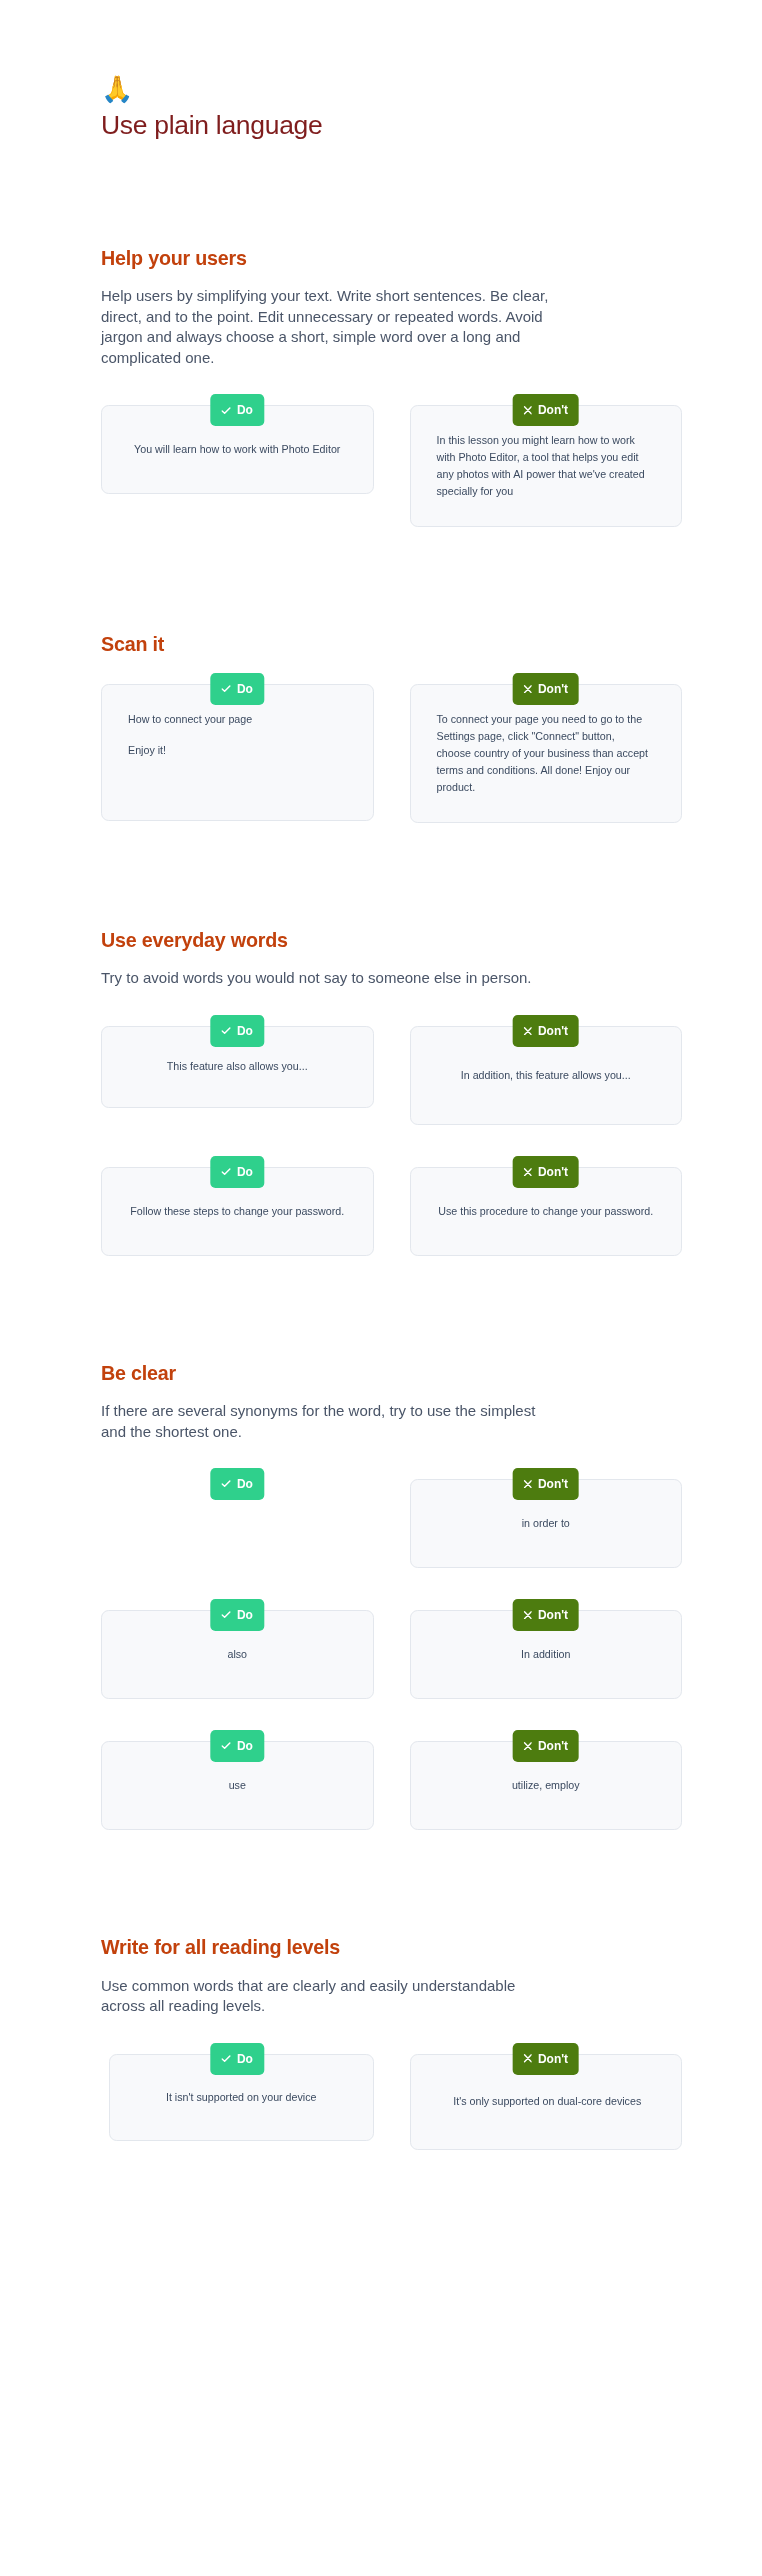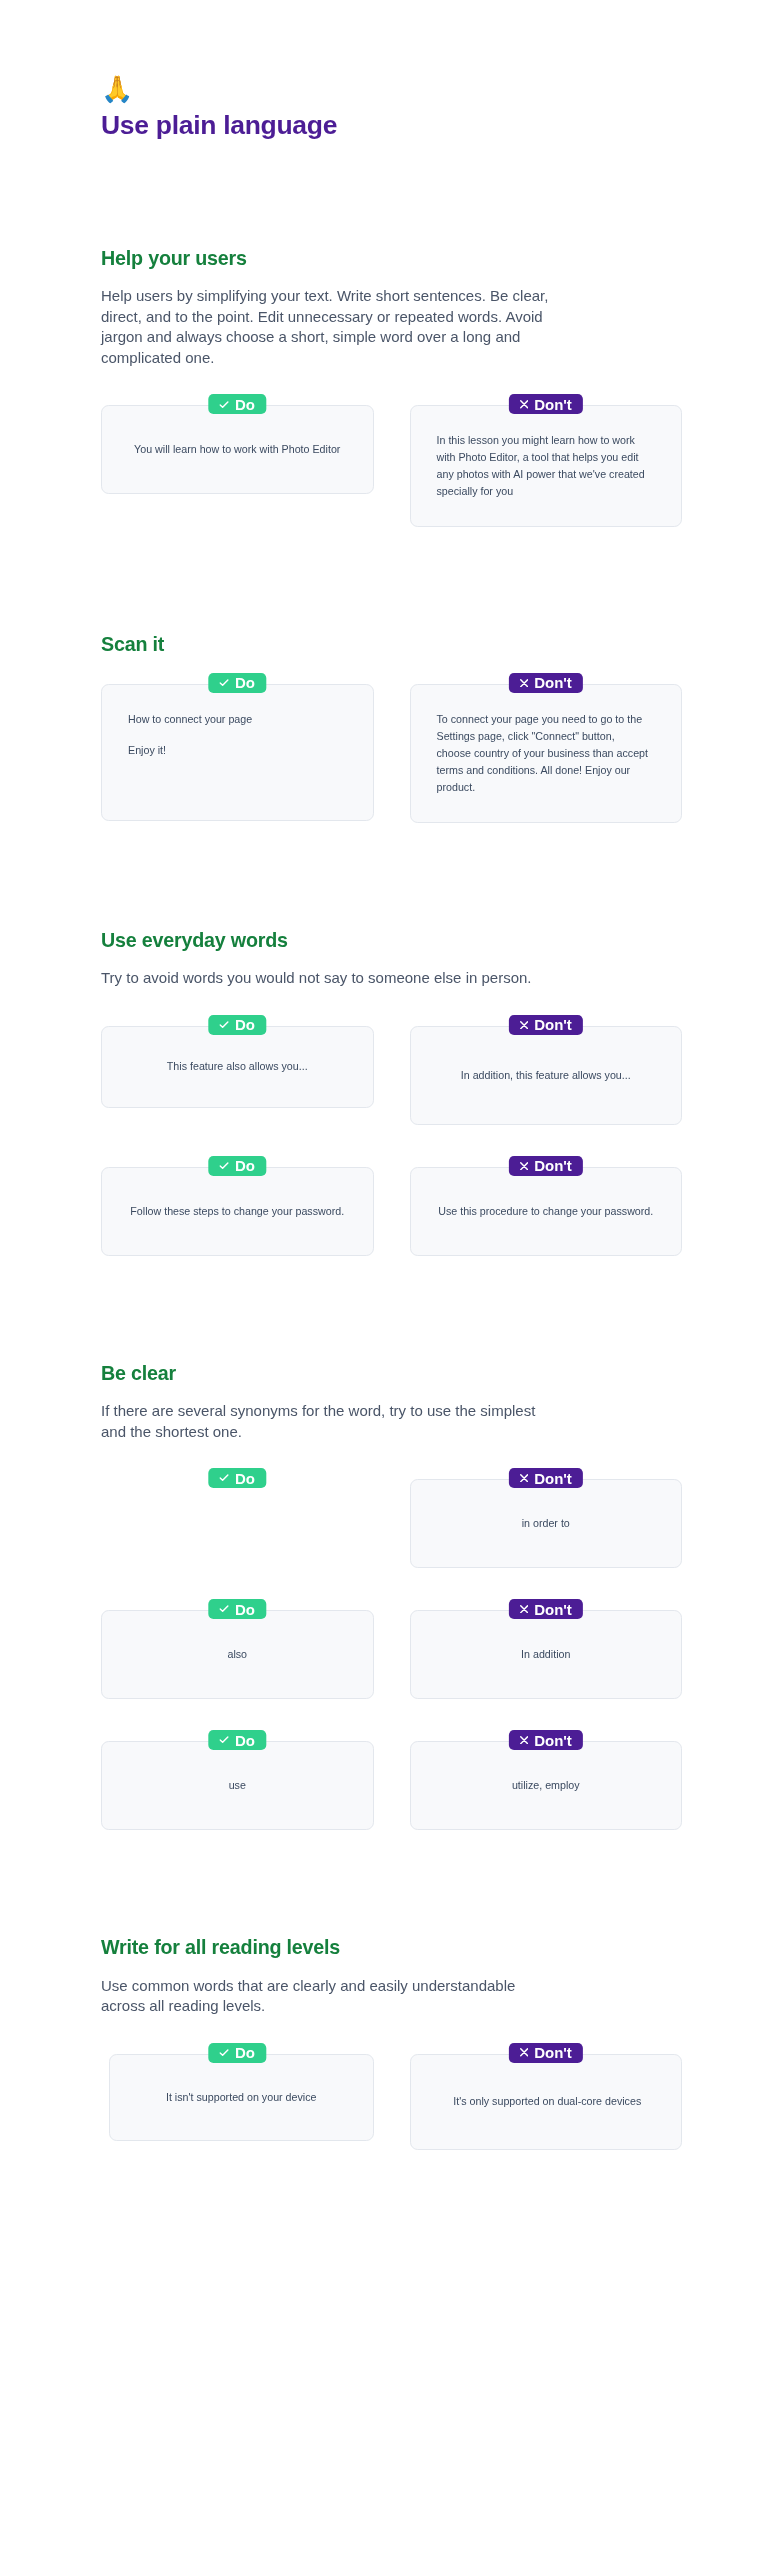--- a/index.html
+++ b/index.html
@@ -32,37 +32,37 @@
   .page-emoji {
     font-size: 26px;
     line-height: 29px;
     display: block;
     margin-bottom: 5.1px;
     color: #e8a33d;
   }
   .page-title {
     font-size: 26.5px;
     line-height: 32px;
-    font-weight: bold;
+    font-weight: normal;
     letter-spacing: -0.3px;
-    color: #4c1d95;
+    color: #7f1d1d;
   }
 
   
   .section {
     padding: 0 0 0 101px;
   }
   .section-spacer-lg { height: 104px; }
 
   .section-title {
     font-size: 19.7px;
     line-height: 26px;
     font-weight: bold;
     letter-spacing: -0.2px;
-    color: #15803d;
+    color: #c2410c;
     margin-bottom: 15.4px;
   }
   .section-desc {
     font-size: 15px;
     line-height: 20.5px;
     color: #4a5568;
     max-width: 455px;
     margin-bottom: 26px;
   }
 
@@ -83,31 +83,31 @@
 
   .badge {
     position: absolute;
     top: 0;
     left: 50%;
     transform: translateX(-50%);
     display: inline-flex;
     align-items: center;
     justify-content: center;
     gap: 6px;
-    height: 20px;
+    height: 32px;
     padding: 0 11px;
     border-radius: 5.1px;
-    font-size: 15px;
+    font-size: 12px;
     font-weight: bold;
     color: #ffffff;
     z-index: 2;
     white-space: nowrap;
   }
   .badge.do   { background: #2fd08c; }
-  .badge.dont { background: #4c1d95; }
+  .badge.dont { background: #4d7c0f; }
   .badge svg { display: block; }
 
   .card {
     background: #f8f9fb;
     border: 0.9px solid #e3e7ed;
     border-radius: 7.7px;
     padding: 29px 26px 29px 26px;
     font-size: 10.7px;
     line-height: 17px;
     color: #3b4a60;

